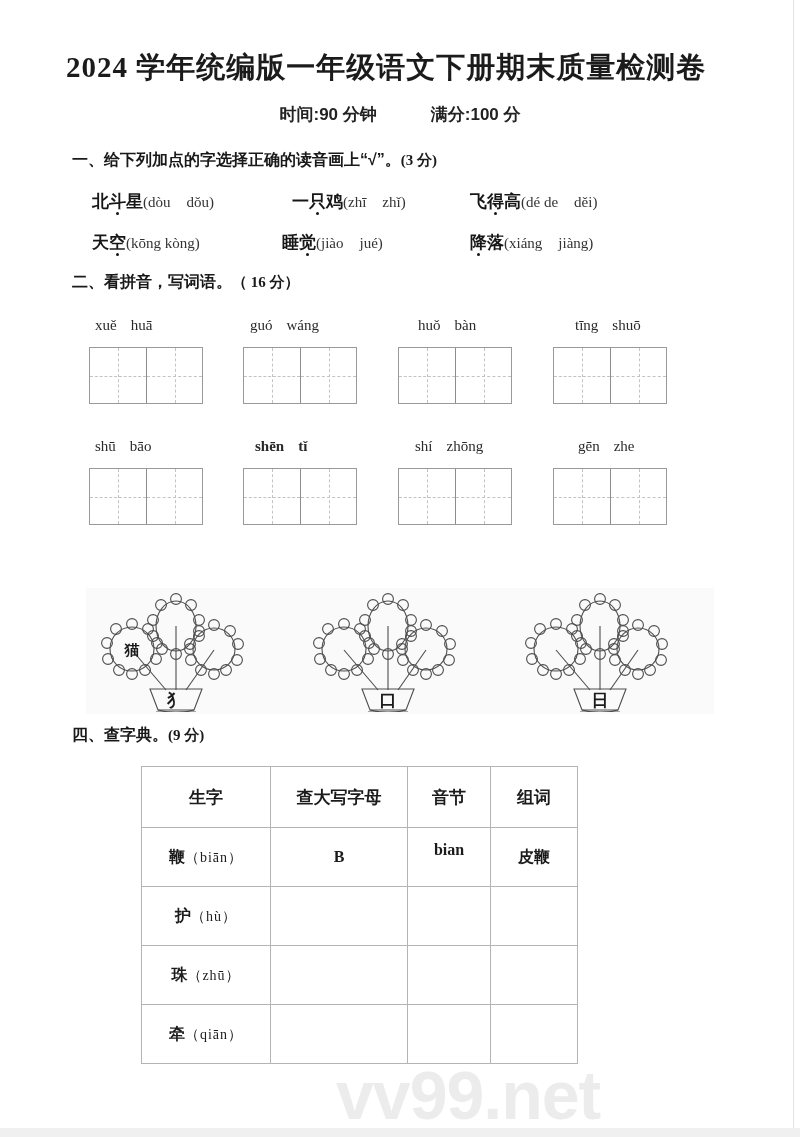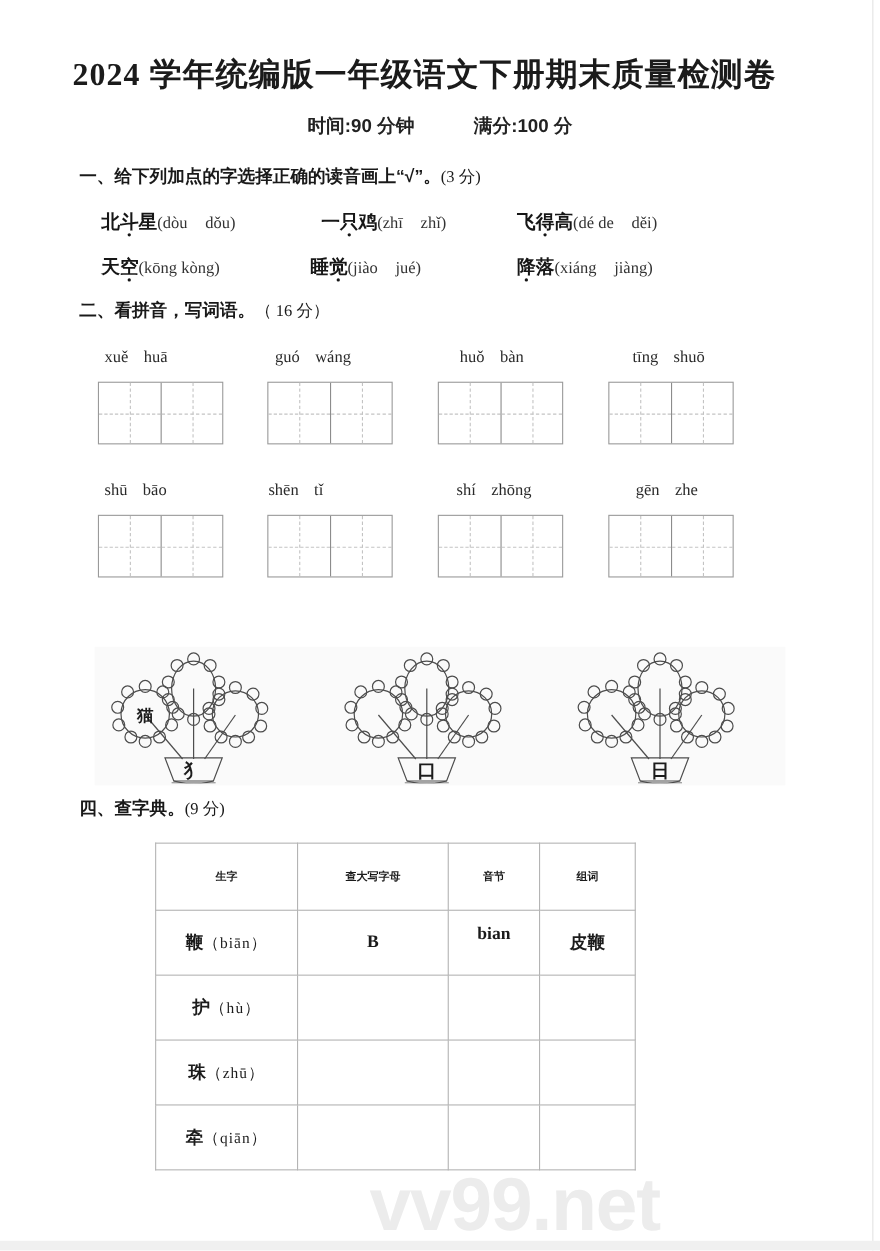--- a/index.html
+++ b/index.html
@@ -60,21 +60,21 @@
   
   .sec-head {
     position: absolute;
     left: 72px;
     font-size: 16px;
     font-weight: 700;
     color: #191919;
     white-space: nowrap;
   }
   .sec-head .pts {
-    font-weight: 400;
+    font-weight: 700;
     font-family: "Liberation Serif", "DejaVu Serif", serif;
     font-size: 15px;
   }
 
   
   .s1-row {
     position: absolute;
     left: 92px;
     width: 660px;
     height: 26px;
@@ -179,21 +179,21 @@
     background: transparent;
   }
   .dict-table td, .dict-table th {
     border: 1px solid #b4b4b4;
     text-align: center;
     vertical-align: middle;
     font-weight: 600;
     color: #1b1b1b;
     padding: 0;
   }
-  .dict-table th { height: 60px; font-size: 10px; }
+  .dict-table th { height: 60px; font-size: 17px; }
   .dict-table td { height: 58px; font-size: 16px; }
   .col-a { width: 128px; }
   .col-b { width: 136px; }
   .col-c { width: 82px; }
   .col-d { width: 86px; }
   .cell-char { font-size: 16px; font-weight: 700; }
   .cell-char .rd {
     font-family: "Liberation Serif", "DejaVu Serif", serif;
     font-weight: 400;
     font-size: 14px;
@@ -286,21 +286,21 @@
   <div class="grid-box" style="left:398px; top:347px;">
       <div class="grid-cell"></div>
       <div class="grid-cell"></div>
     </div>
   <div class="grid-box" style="left:553px; top:347px;">
       <div class="grid-cell"></div>
       <div class="grid-cell"></div>
     </div>
 
   <div class="py-label" style="left:95px; top:438px;text-align:center;"><span>shū</span><span class="s2"></span><span>bāo</span></div>
-  <div class="py-label" style="left:244px; top:438px;"><span>shēn</span><span class="s2"></span><span>tǐ</span></div>
+  <div class="py-label" style="left:255px; top:438px;font-weight:bold;"><span>shēn</span><span class="s2"></span><span>tǐ</span></div>
   <div class="py-label" style="left:415px; top:438px;"><span>shí</span><span class="s2"></span><span>zhōng</span></div>
   <div class="py-label" style="left:578px; top:438px;"><span>gēn</span><span class="s2"></span><span>zhe</span></div>
 
   <div class="grid-box" style="left:89px; top:468px;">
       <div class="grid-cell"></div>
       <div class="grid-cell"></div>
     </div>
   <div class="grid-box" style="left:243px; top:468px;">
       <div class="grid-cell"></div>
       <div class="grid-cell"></div>

